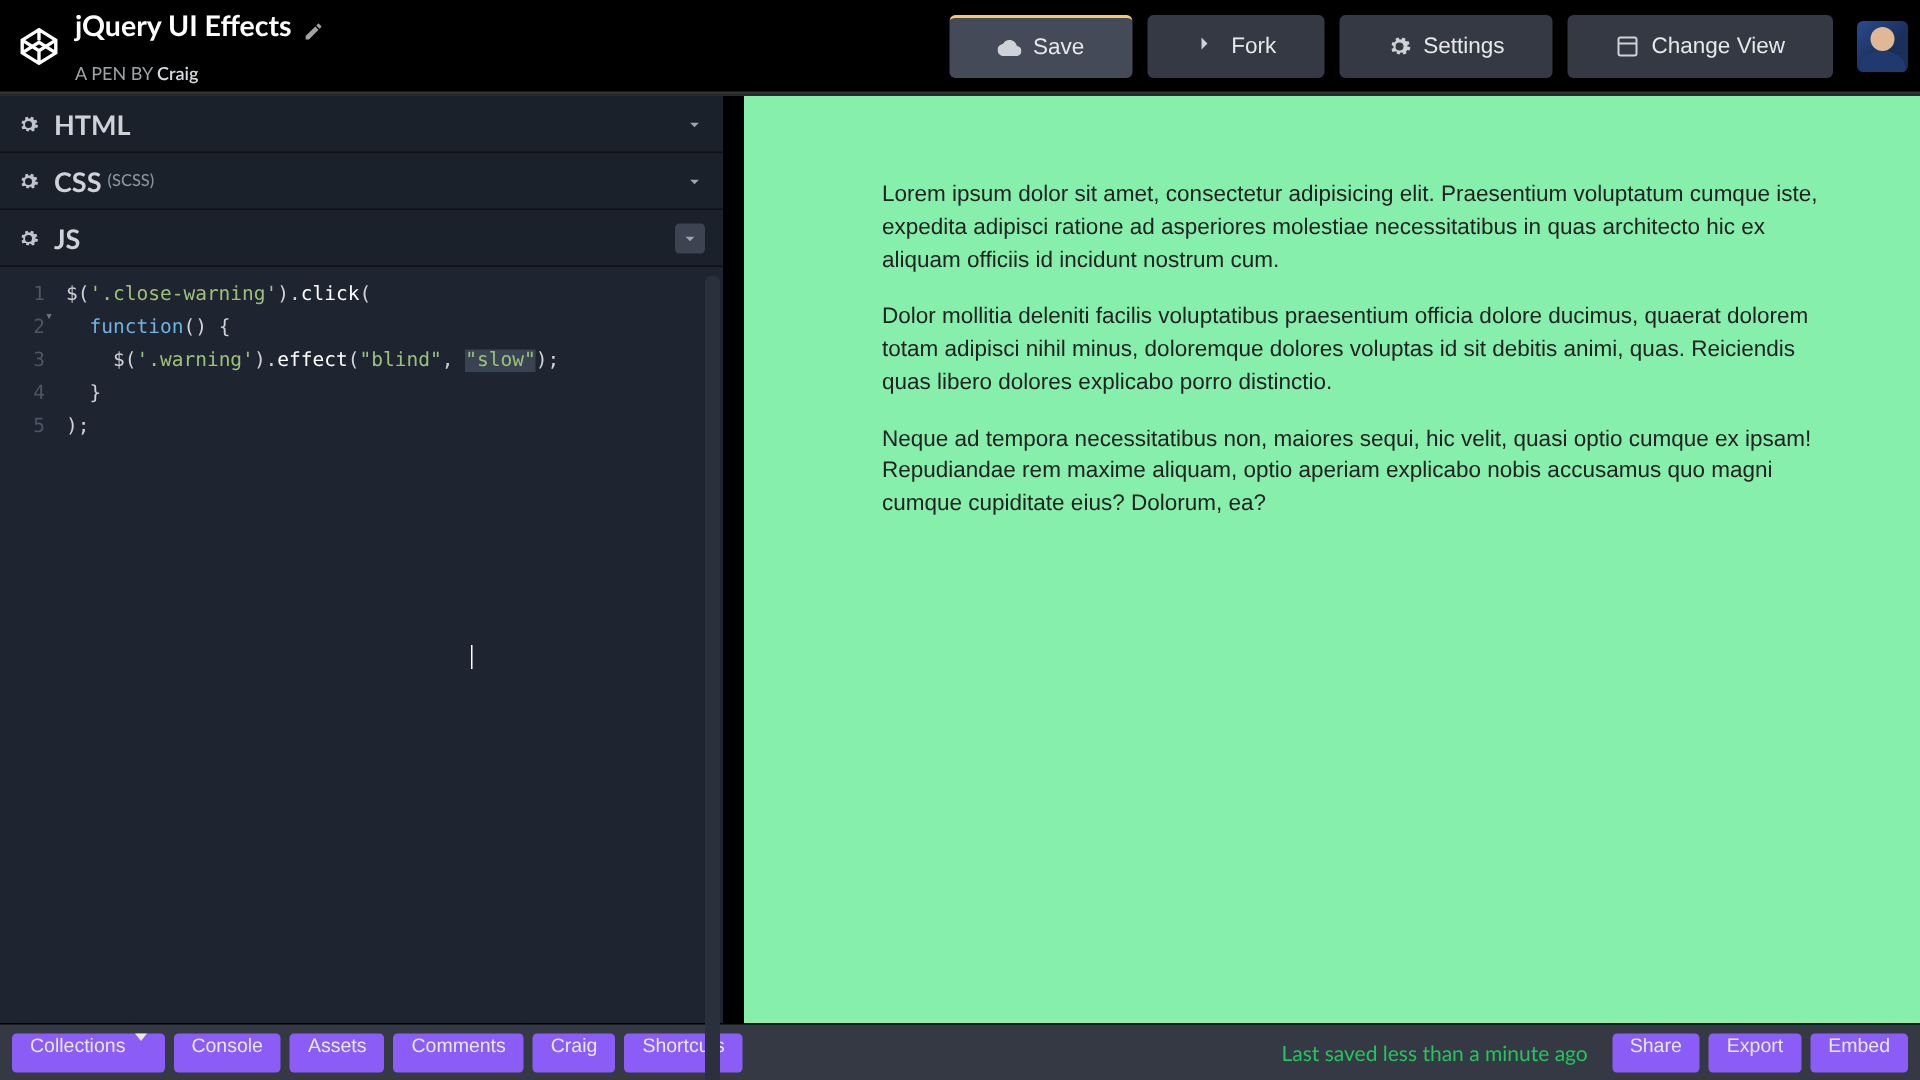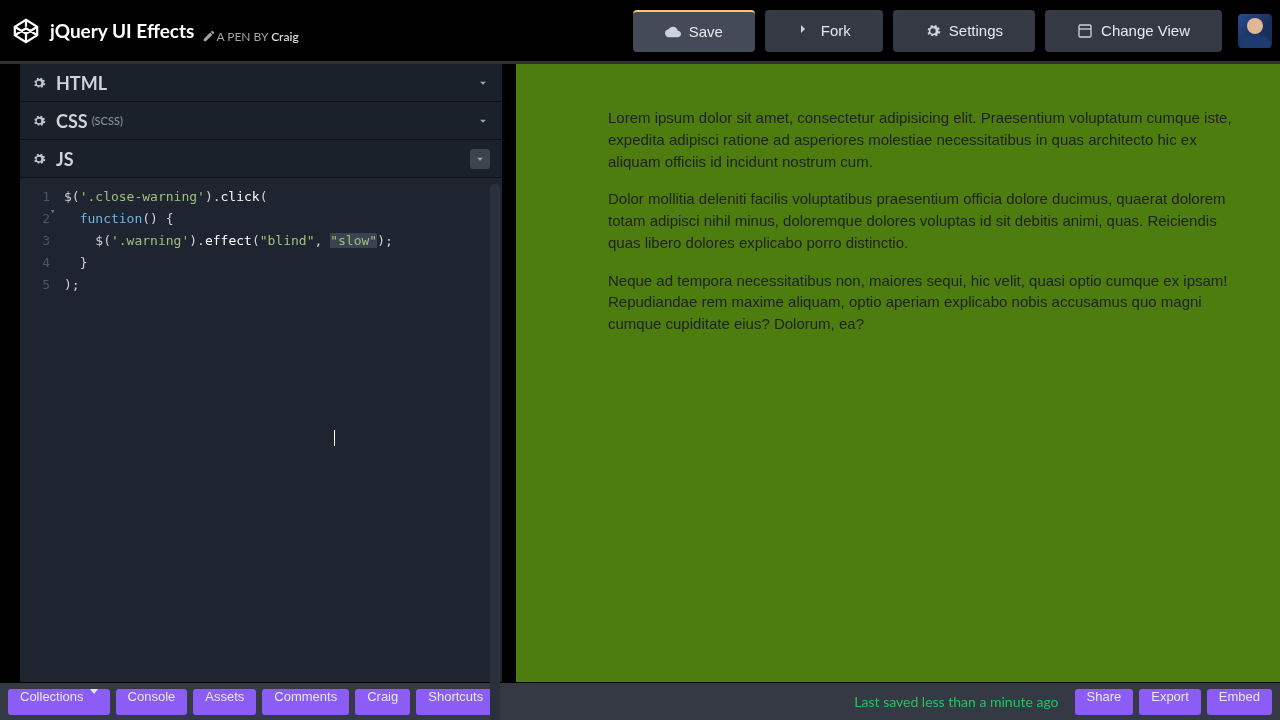--- a/index.html
+++ b/index.html
@@ -1,52 +1,52 @@
 <!DOCTYPE html>
 <html><head>
 <meta charset="utf-8">
 <style>
 * { margin: 0; padding: 0; box-sizing: border-box; }
 body { font-family: "Lato", -apple-system, sans-serif; background: #000; height: 720px; width: 1280px; overflow: hidden; display: flex; flex-direction: column; }
 .header { background: #000; height: 63px; display: flex; align-items: center; padding: 0 8px 0 12px; border-bottom: 2px solid #333; }
 .logo-icon { width: 28px; height: 28px; margin-right: 10px; }
 .logo-icon svg { width: 100%; height: 100%; }
-.title-group { display: flex; flex-direction: row; align-items: center; }
+.title-group { display: flex; flex-direction: column; }
 .pen-title { color: #fff; font-size: 19px; font-weight: 700; display: flex; align-items: center; gap: 8px; }
 .pencil-icon { width: 14px; height: 14px; opacity: 0.8; }
 .pen-byline { color: #9fa4a9; font-size: 12px; margin-top: 12px; }
 .pen-byline .author { color: #d8dbdf; font-weight: 600; }
 .header-buttons { margin-left: auto; display: flex; gap: 10px; align-items: center; }
 .hbtn { background: #343944; color: #e6e8eb; border: none; border-radius: 4px; height: 42px; padding: 0 32px; font-size: 15px; display: flex; align-items: center; gap: 8px; cursor: pointer; }
 .hbtn.save { background: #444a57; border-top: 2px solid #f7c671; }
 .hbtn svg { width: 16px; height: 16px; fill: #cfd3d9; }
 .avatar { width: 34px; height: 34px; border-radius: 4px; background: linear-gradient(135deg, #2a4b8d 0%, #1a2f5a 60%); margin-left: 6px; position: relative; overflow: hidden; }
 .avatar::after { content: ""; position: absolute; width: 16px; height: 16px; background: #e0b896; border-radius: 50%; top: 4px; left: 9px; }
 .avatar::before { content: ""; position: absolute; width: 30px; height: 20px; background: #1f3a6e; border-radius: 50% 50% 0 0; bottom: -6px; left: 2px; }
 .main { flex: 1; display: flex; min-height: 0; border-top: 1px solid #2a2e35; }
-.editors { width: 482px; background: #1e2430; display: flex; flex-direction: column; position: relative; margin-left: 20px; }
+.editors { width: 482px; background: #1e2430; display: flex; flex-direction: column; position: relative; }
 .panel-head { background: #1b212b; color: #cfd3d9; height: 38px; display: flex; align-items: center; padding: 0 12px; border-bottom: 1px solid #0e1116; cursor: pointer; }
 .panel-head .gear { width: 14px; height: 14px; margin-right: 10px; fill: #bfc4cc; }
 .panel-head .label { font-size: 18px; font-weight: 700; }
 .panel-head .sublabel { font-size: 11px; color: #8a939d; margin-left: 4px; font-weight: 500; }
 .panel-head .chev { margin-left: auto; width: 14px; height: 14px; fill: #9ea5b0; }
 .panel-head.js .chev { background: #3d4351; border-radius: 3px; padding: 3px; width: 20px; height: 20px; }
 .code-area { flex: 1; display: flex; font-family: "Monaco", "Menlo", monospace; font-size: 13px; line-height: 22px; position: relative; background: #1e2430; }
 .gutter { width: 38px; color: #4d5665; text-align: right; padding: 8px 8px 0 0; }
 .code { padding: 8px 0 0 6px; color: #cfd3d9; position: relative; white-space: pre; }
 .fold-marker { position: absolute; left: -8px; color: #6b7685; font-size: 9px; }
 .tok-fn { color: #6fb5e1; }
 .tok-sel { color: #ffffff; }
 .tok-str { color: #9cc27a; }
 .tok-str.hl { background: #3a4352; }
 .tok-punc { color: #cfd3d9; }
 .caret { display:inline-block; width:1px; height:16px; background:#fff; vertical-align:middle; margin-left:1px; animation: blink 1s step-start infinite; }
 @keyframes blink { 50% { opacity: 0; } }
 .resizer { width: 14px; background: #000; cursor: col-resize; }
-.preview { flex: 1; background: #4d7c0f; padding: 43px 48px 0 92px; color: #222; font-family: Arial, sans-serif; font-size: 15px; line-height: 1.45; overflow: auto; }
+.preview { flex: 1; background: #86efac; padding: 55px 48px 0 92px; color: #222; font-family: Arial, sans-serif; font-size: 15px; line-height: 1.45; overflow: auto; }
 .preview p { margin-bottom: 16px; }
 .scrollbar { position: absolute; right: 0; top: 0; width: 10px; height: 540px; background: #2a303c; border-radius: 4px; margin: 6px 2px; }
 .footer { height: 38px; background: #343944; display: flex; align-items: center; padding: 0 8px; gap: 6px; border-top: 1px solid #000; }
 .fbtn { background: #8b5cf6; color: #e6e8eb; border: none; border-radius: 3px; height: 26px; padding: 0 12px; font-size: 13px; cursor: pointer; display: flex; gap: 6px; }
 .fbtn .tri { width: 0; height: 0; border-left: 4px solid transparent; border-right: 4px solid transparent; border-top: 5px solid #e6e8eb; }
 .footer .spacer { flex: 1; }
 .save-status { color: #22c55e; font-size: 14px; margin-right: 10px; }
 </style>
 </head>
 <body>

